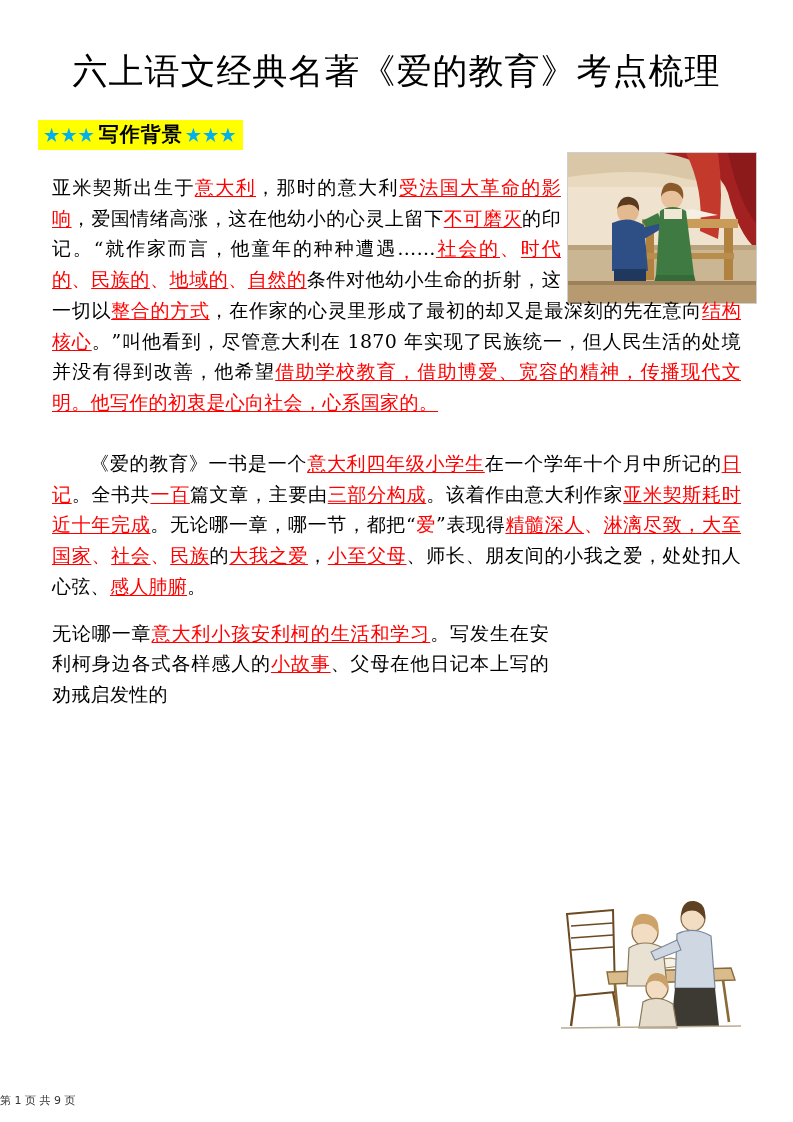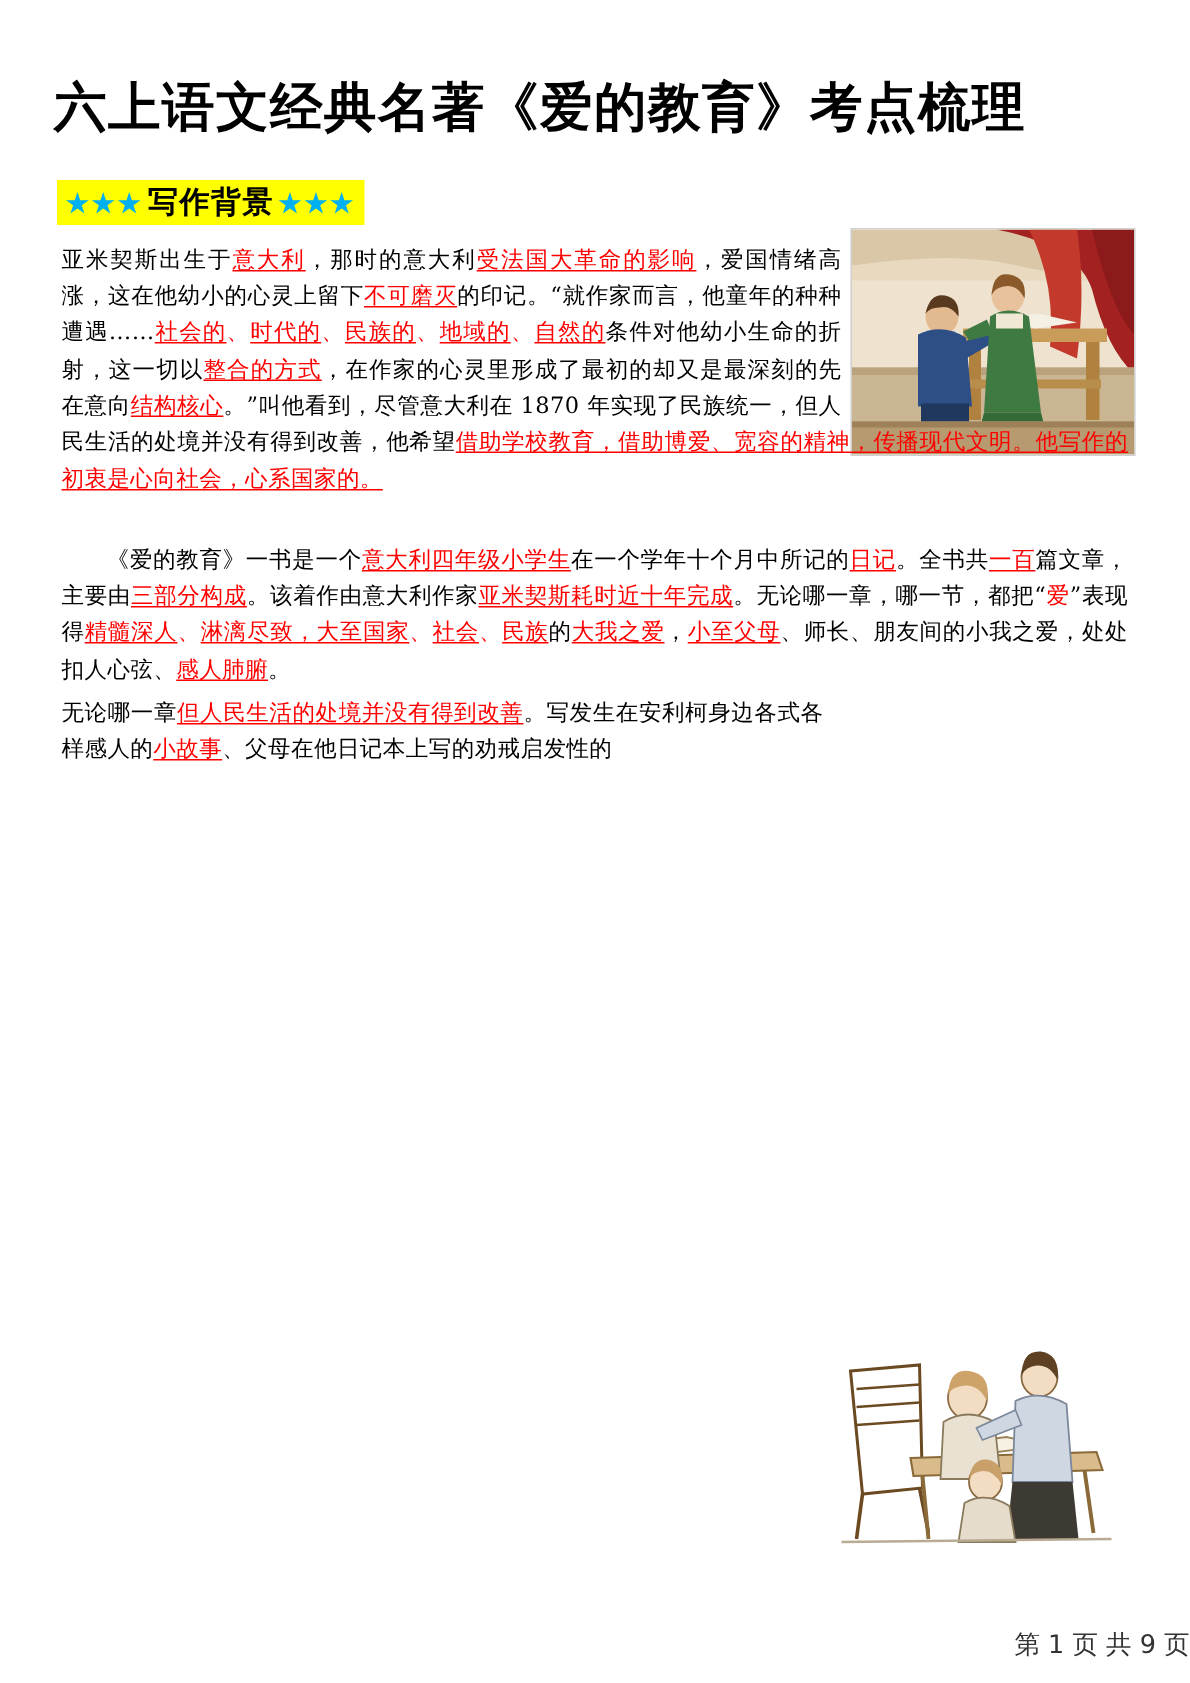--- a/index.html
+++ b/index.html
@@ -17,23 +17,24 @@
   }
   .page {
     position: relative;
     width: 793px;
     height: 1122px;
     box-sizing: border-box;
     padding: 40px 36px 0 36px;
   }
   .doc-title {
     font-family: "DejaVu Serif", "Liberation Serif", serif;
-    font-weight: bold;
+    font-weight: normal;
     font-size: 35px;
     letter-spacing: 1px;
+    text-align: center;
     line-height: 1.25;
     margin: 10px 0 26px 0;
     white-space: nowrap;
   }
   .section-heading {
     display: inline-block;
     background: #ffff00;
     font-weight: bold;
     font-size: 20px;
     line-height: 1.35;
@@ -44,25 +45,25 @@
   .section-heading .stars {
     color: #00b0f0;
     letter-spacing: 2px;
     font-size: 17px;
   }
   .section-heading .htext {
     color: #000;
     margin: 12px 3px;
   }
   .para {
-    font-size: 15px;
+    font-size: 19px;
     line-height: 1.62;
     text-align: justify;
     letter-spacing: 0.3px;
-    margin: 5px;
+    margin: 16px;
   }
   .para.indent {
     text-indent: 2em;
   }
   .r {
     color: #ff0000;
     text-decoration: underline;
     text-decoration-color: #ff0000;
     text-underline-offset: 2px;
   }
@@ -110,22 +111,22 @@
   .float-right-2 {
     float: right;
     width: 208px;
     height: 120px;
   }
   .footer {
     position: absolute;
     left: 0;
     right: 0;
     bottom: 14px;
-    text-align: right;
-    font-size: 17px;
+    text-align: left;
+    font-size: 11px;
     color: #333;
     font-family: "DejaVu Sans", "Liberation Sans", sans-serif;
   }
   svg { display: block; }
 </style>
 </head>
 <body>
 
 <div class="page">
 
@@ -204,20 +205,20 @@
       <path d="M93 108 Q94 92 105 93 Q117 95 115 110 Q109 99 100 101 Q94 102 93 108 Z" fill="#caa06a"></path>
       <path d="M90 122 Q104 114 120 124 L124 148 L86 148 Z" fill="#e5dccb" stroke="#8a7a5c" stroke-width="1.2"></path>
 
       <path d="M8 148 L188 146" stroke="#b9ab92" stroke-width="1.6"></path>
     </svg>
   </div>
 
   <div class="sec" id="section-summary">
     <p class="para indent" id="para-summary-1"><span class="blk">《爱的教育》一书是一个</span><span class="r">意大利四年级小学生</span><span class="blk">在一个学年十个月中所记的</span><span class="r">日记</span><span class="blk">。全书共</span><span class="r">一百</span><span class="blk">篇文章，主要由</span><span class="r">三部分构成</span><span class="blk">。该着作由意大利作家</span><span class="r">亚米契斯耗时近十年完成</span><span class="blk">。无论哪一章，哪一节，都把“</span><span class="rn">爱</span><span class="blk">”表现得</span><span class="r">精髓深人</span><span class="rn">、</span><span class="r">淋漓尽致，大至国家</span><span class="rn">、</span><span class="r">社会</span><span class="rn">、</span><span class="r">民族</span><span class="blk">的</span><span class="r">大我之爱</span><span class="blk">，</span><span class="r">小至父母</span><span class="blk">、师长、朋友间的小我之爱，处处扣人心弦、</span><span class="r">感人肺腑</span><span class="blk">。</span></p>
     <div class="float-right-2"></div>
-    <p class="para" id="para-summary-2"><span class="blk">无论哪一章</span><span class="r">但人民生活的处境并没有得到改善</span><span class="blk">。写发生在安利柯身边各式各样感人的</span><span class="r">小故事</span><span class="blk">、父母在他日记本上写的劝戒启发性的</span></p>
+    <p class="para" id="para-summary-2"><span class="blk">无论哪一章</span><span class="r">意大利小孩安利柯的生活和学习</span><span class="blk">。写发生在安利柯身边各式各样感人的</span><span class="r">小故事</span><span class="blk">、父母在他日记本上写的劝戒启发性的</span></p>
   </div>
 
   <div class="footer">
     <span>第 1 页 共 9 页</span>
   </div>
 
 </div>
 
 </body></html>

